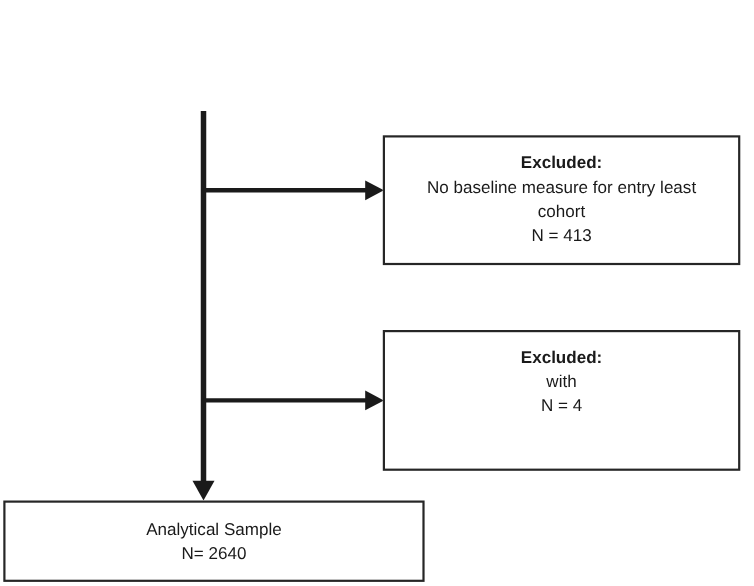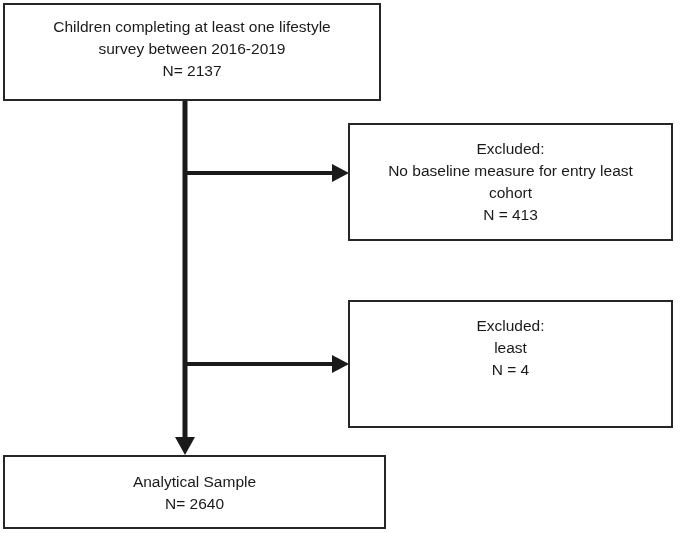--- a/index.html
+++ b/index.html
@@ -26,21 +26,21 @@
     justify-content: flex-start;
     color: #1a1a1a;
   }
   .box .line {
     font-size: 15.5px;
     line-height: 22px;
     text-align: center;
     white-space: nowrap;
   }
   .box .line.bold {
-    font-weight: normal;
+    font-weight: bold;
   }
   
   #box-cohort {
     left: 3px;  top: 3px;
     width: 378px; height: 98px;
     padding-top: 11px;
   }
   #box-excluded-1 {
     left: 348px; top: 123px;
     width: 325px; height: 118px;
@@ -75,36 +75,31 @@
     <line x1="185" y1="101" x2="185" y2="443" stroke="#1a1a1a" stroke-width="5"></line>
     <polygon points="185,455 175,437 195,437" fill="#1a1a1a"></polygon>
 
     <line x1="185" y1="173" x2="338" y2="173" stroke="#1a1a1a" stroke-width="4"></line>
     <polygon points="349,173 332,164 332,182" fill="#1a1a1a"></polygon>
 
     <line x1="185" y1="364" x2="338" y2="364" stroke="#1a1a1a" stroke-width="4"></line>
     <polygon points="349,364 332,355 332,373" fill="#1a1a1a"></polygon>
   </svg>
 
-  <div class="box" id="box-cohort">
-    <div class="line">Children completing at least one lifestyle</div>
-    <div class="line">survey between 2016-2019</div>
-    <div class="line">N= 2137</div>
-  </div>
 
   <div class="box" id="box-excluded-1">
     <div class="line bold">Excluded:</div>
     <div class="line">No baseline measure for entry least</div>
     <div class="line">cohort</div>
     <div class="line">N = 413</div>
   </div>
 
   <div class="box" id="box-excluded-2">
     <div class="line bold">Excluded:</div>
-    <div class="line">least</div>
+    <div class="line">with</div>
     <div class="line">N = 4</div>
   </div>
 
   <div class="box" id="box-analytical">
     <div class="line">Analytical Sample</div>
     <div class="line">N= 2640</div>
   </div>
 
 </div>
 

